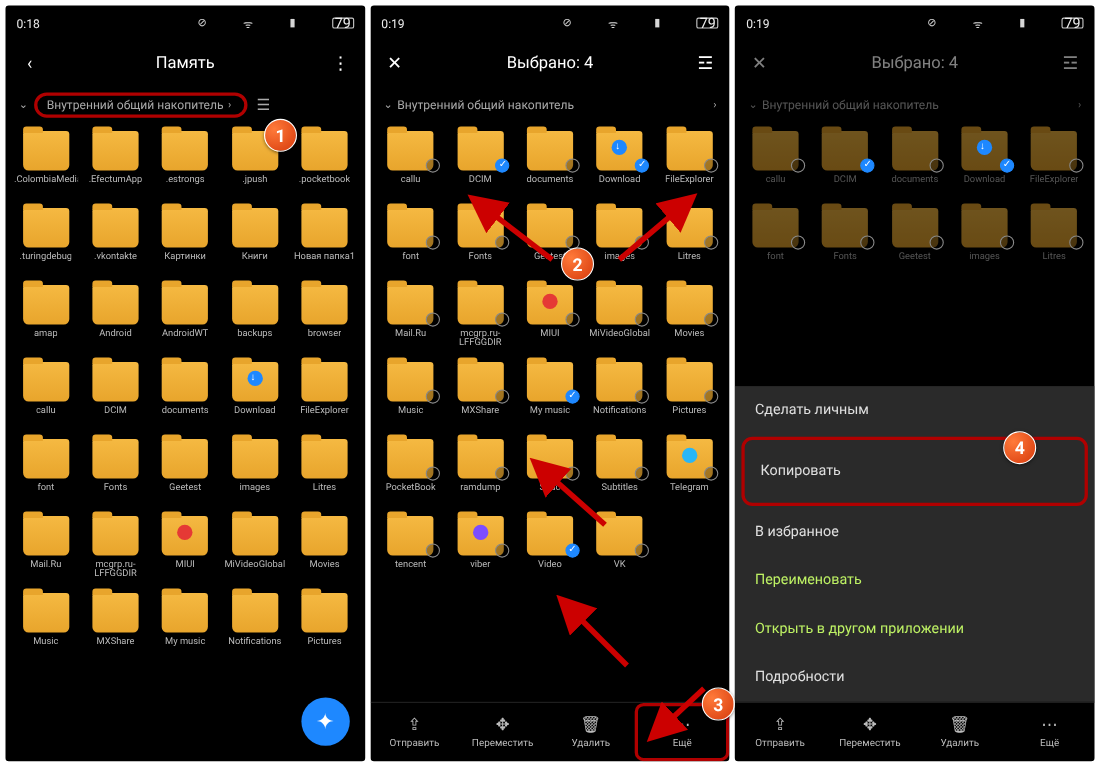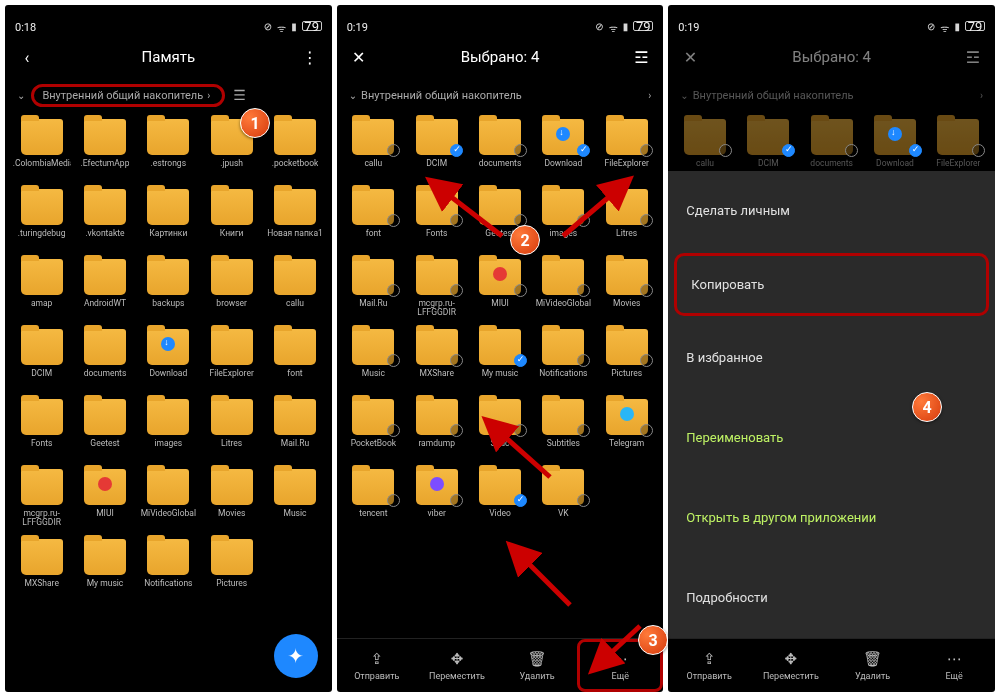--- a/index.html
+++ b/index.html
@@ -1,19 +1,19 @@
 <!DOCTYPE html>
 <html><head>
 <meta charset="utf-8">
 <style>
   * { box-sizing:border-box; margin:0; padding:0; }
   body { background:#fff; font-family:-apple-system,Roboto,Arial,sans-serif; }
   .stage { width:1000px; height:697px; position:relative; background:#fff; display:flex; gap:5px; padding:5px; }
   .phone { flex:1; background:#000; border-radius:3px; overflow:hidden; position:relative; display:flex; flex-direction:column; color:#ccc; }
-  .status { height:24px; display:flex; padding:16px 10px; font-size:11px; color:#eee; }
+  .status { height:24px; display:flex; align-items:center; padding:16px 10px; font-size:11px; color:#eee;gap:28px; }
   .status .sp { flex:1; }
   .s-ic { margin-left:5px; font-size:10px; opacity:.9; }
   .batt { border:1px solid #ccc; border-radius:2px; width:20px; height:10px; display:flex; align-items:center; justify-content:center; font-size:13px; margin-left:5px; }
   .hdr { height:40px; display:flex; align-items:center; padding:0 12px; color:#fff; }
   .hdr .ttl { flex:1; text-align:center; font-size:15px; font-weight:400; }
   .hdr .ic { width:20px; font-size:16px; text-align:center; }
   .bc { height:36px; display:flex; align-items:center; padding:0 8px; font-size:11px; color:#aaa; }
   .bc .chev { font-size:10px; margin:0 4px; }
   .bc-txt { flex:1; white-space:nowrap; overflow:hidden; text-overflow:ellipsis; }
   .view-ic { font-size:14px; color:#aaa; margin-left:6px; }
@@ -31,21 +31,21 @@
   .dl-badge::after { content:"↓"; color:#fff; font-size:9px; position:absolute; top:0; left:3px; }
   .red-badge { position:absolute; top:14px; left:50%; transform:translateX(-50%); width:14px; height:14px; background:#e53935; border-radius:50%; }
   .purp-badge { position:absolute; top:14px; left:50%; transform:translateX(-50%); width:14px; height:14px; background:#7c4dff; border-radius:50%; }
   .blue2-badge { position:absolute; top:14px; left:50%; transform:translateX(-50%); width:14px; height:14px; background:#29b6f6; border-radius:50%; }
   .fab { position:absolute; right:14px; bottom:14px; width:44px; height:44px; background:#1e88ff; border-radius:50%; display:flex; align-items:center; justify-content:center; color:#fff; font-size:20px; box-shadow:0 2px 6px rgba(0,0,0,.4); }
   .actbar { height:54px; border-top:1px solid #222; display:flex; }
   .actbtn { flex:1; display:flex; flex-direction:column; align-items:center; justify-content:center; color:#bbb; font-size:9px; gap:3px; position:relative; }
   .actbtn .aicon { font-size:15px; }
   .actbtn.boxed { border:3px solid #b00000; border-radius:8px; }
   .menu { position:absolute; left:0; right:0; bottom:54px; background:#2a2a2a; display:flex; flex-direction:column; }
-  .mi { padding:32px 18px; color:#e0e0e0; font-size:13px; border-bottom:1px solid rgba(255,255,255,0); }
+  .mi { padding:14px 18px; color:#e0e0e0; font-size:13px; border-bottom:1px solid rgba(255,255,255,0); }
   .mi.dis { color:#bef264; }
   .mi.boxed { border:3px solid #b00000; border-radius:10px; margin:2px 6px; padding:21px 14px; }
   
   .num-badge { position:absolute; width:30px; height:30px; border-radius:50%; background:radial-gradient(circle at 30% 30%,#ff7a3a,#d63a0c); color:#fff; font-weight:bold; font-size:16px; display:flex; align-items:center; justify-content:center; border:1px solid #fff; box-shadow:0 1px 3px rgba(0,0,0,.5); z-index:50; }
   .arrow { position:absolute; z-index:40; pointer-events:none; }
   .arrow svg { overflow:visible; }
   .dimmed .ficon { opacity:.45; }
   .dimmed .flabel { opacity:.45; }
 </style>
 </head>
@@ -116,20 +116,24 @@
           <div class="folder">
             <div class="ficon"></div>
             <div class="flabel">Новая папка1</div>
           </div>
           <div class="folder">
             <div class="ficon"></div>
             <div class="flabel">amap</div>
           </div>
           <div class="folder">
             <div class="ficon"></div>
+            <div class="flabel">Android</div>
+          </div>
+          <div class="folder">
+            <div class="ficon"></div>
             <div class="flabel">AndroidWT</div>
           </div>
           <div class="folder">
             <div class="ficon"></div>
             <div class="flabel">backups</div>
           </div>
           <div class="folder">
             <div class="ficon"></div>
             <div class="flabel">browser</div>
           </div>

